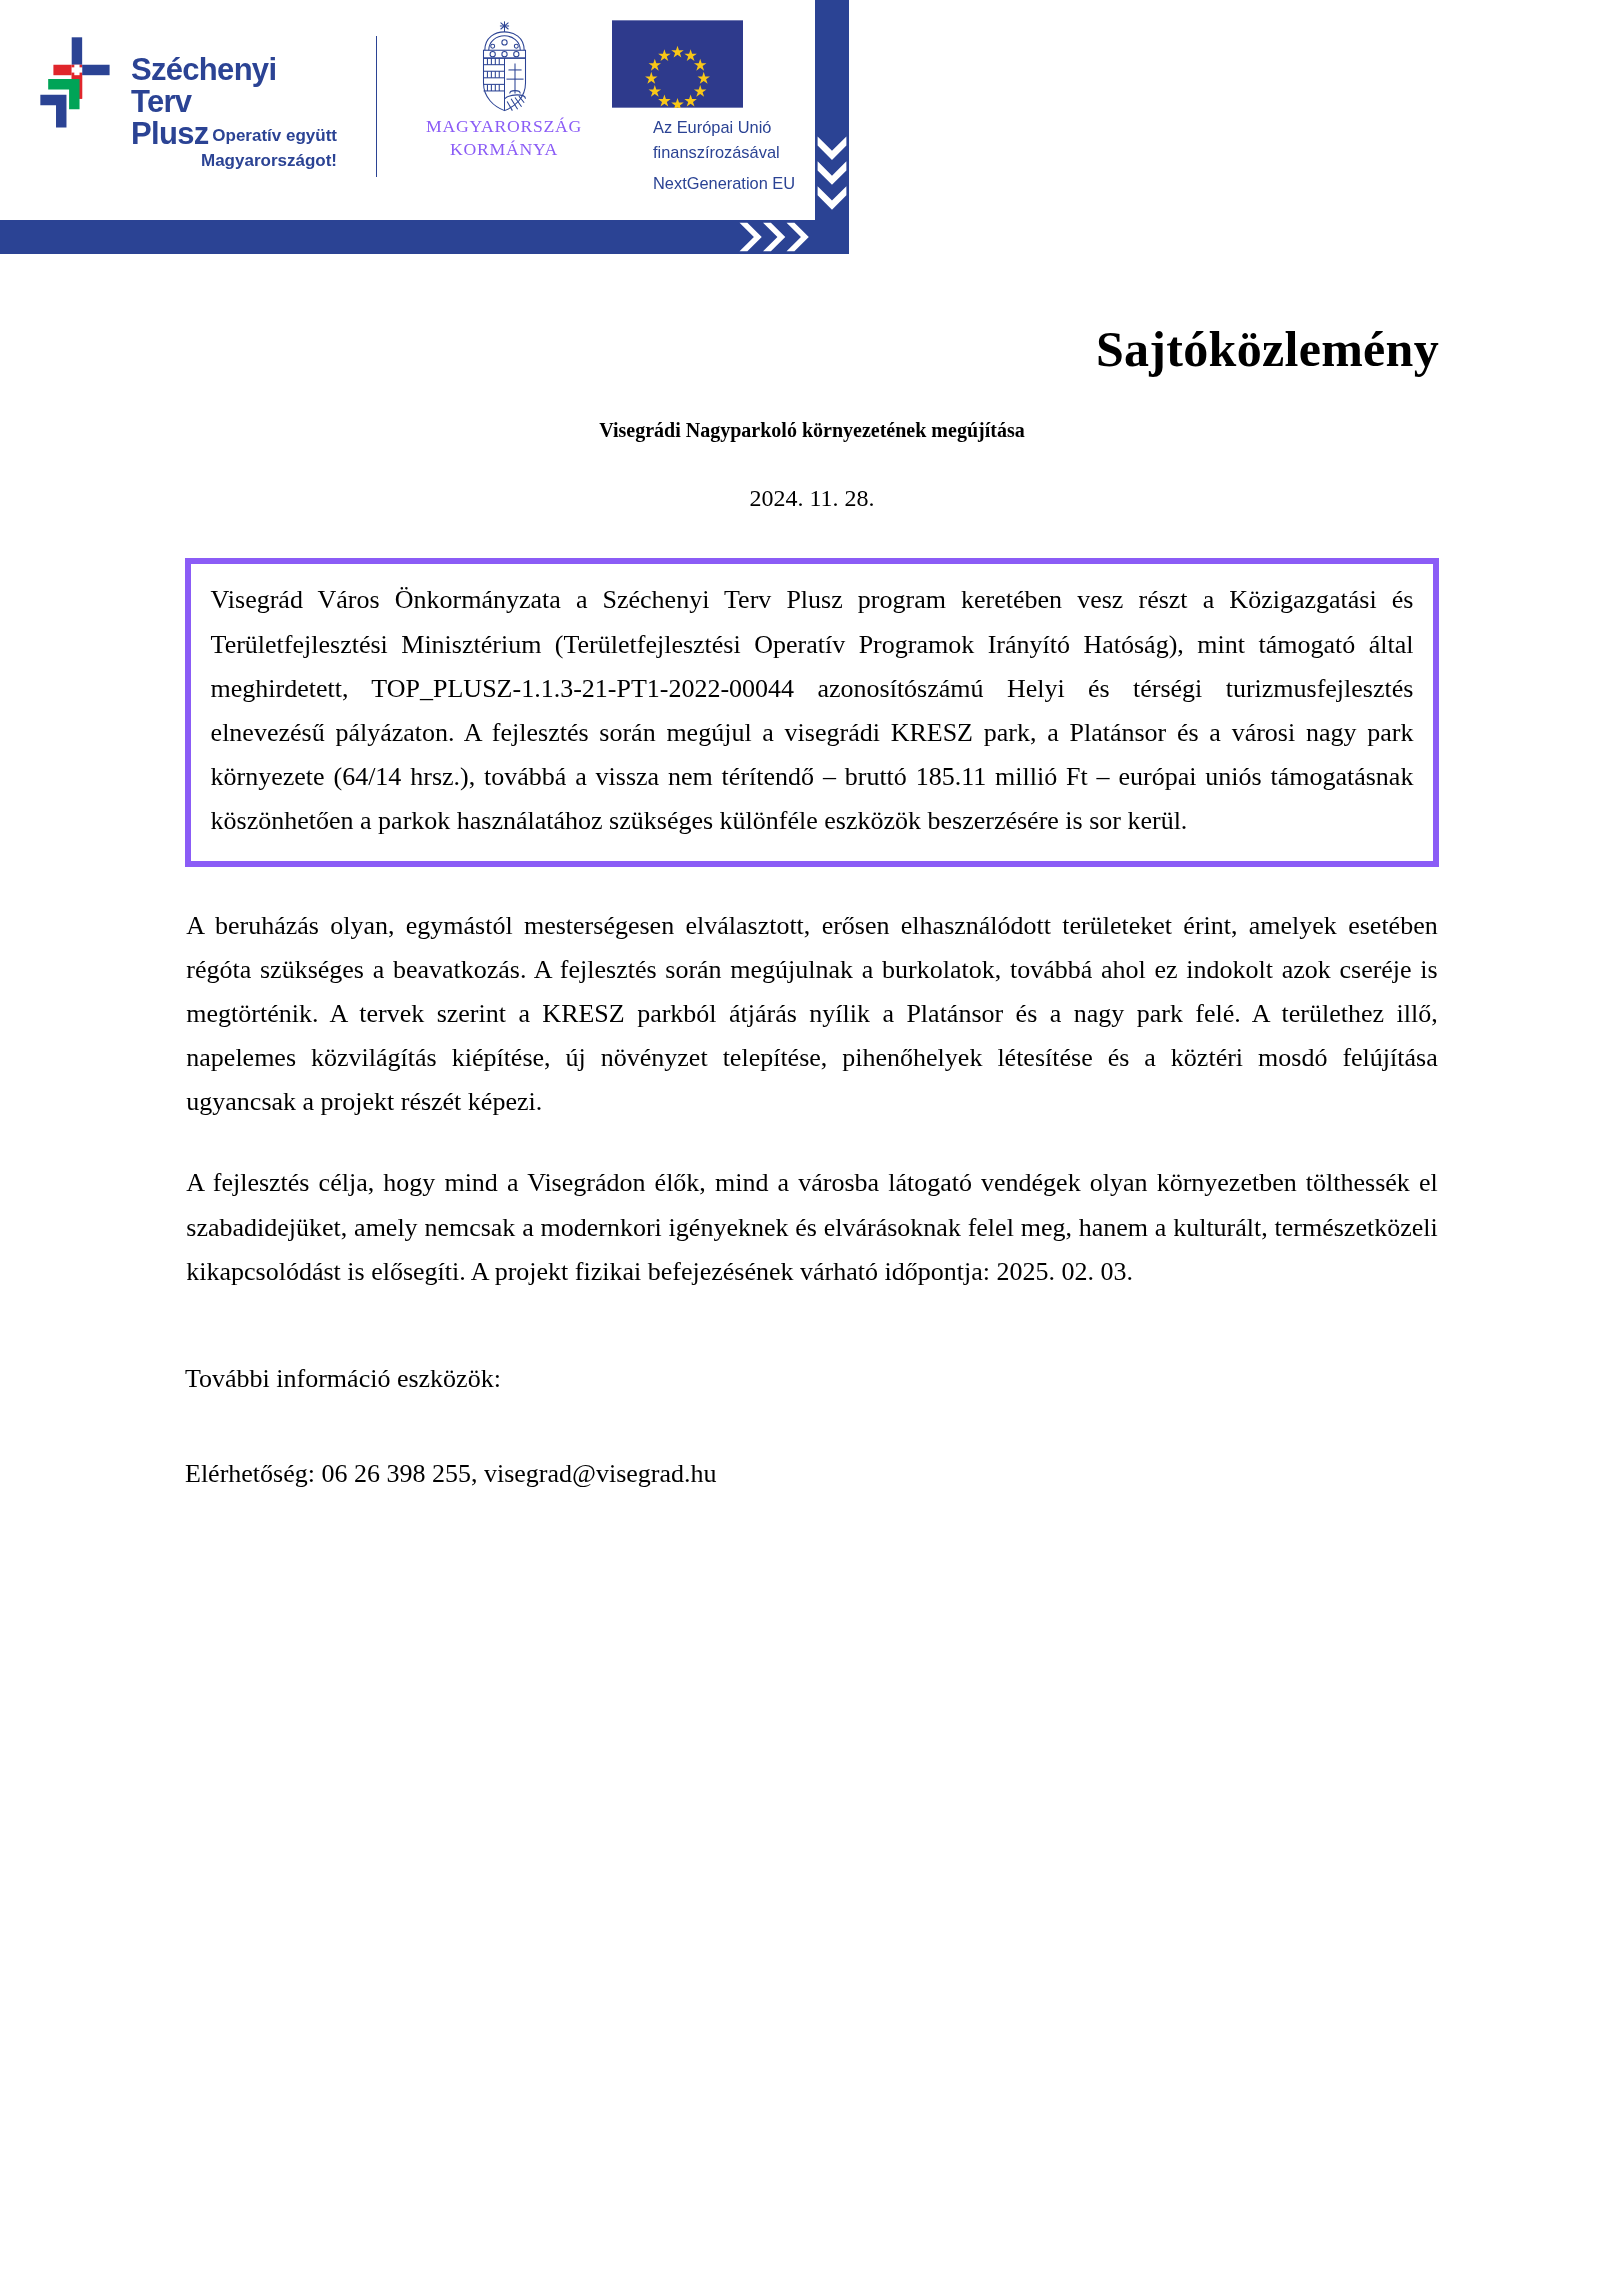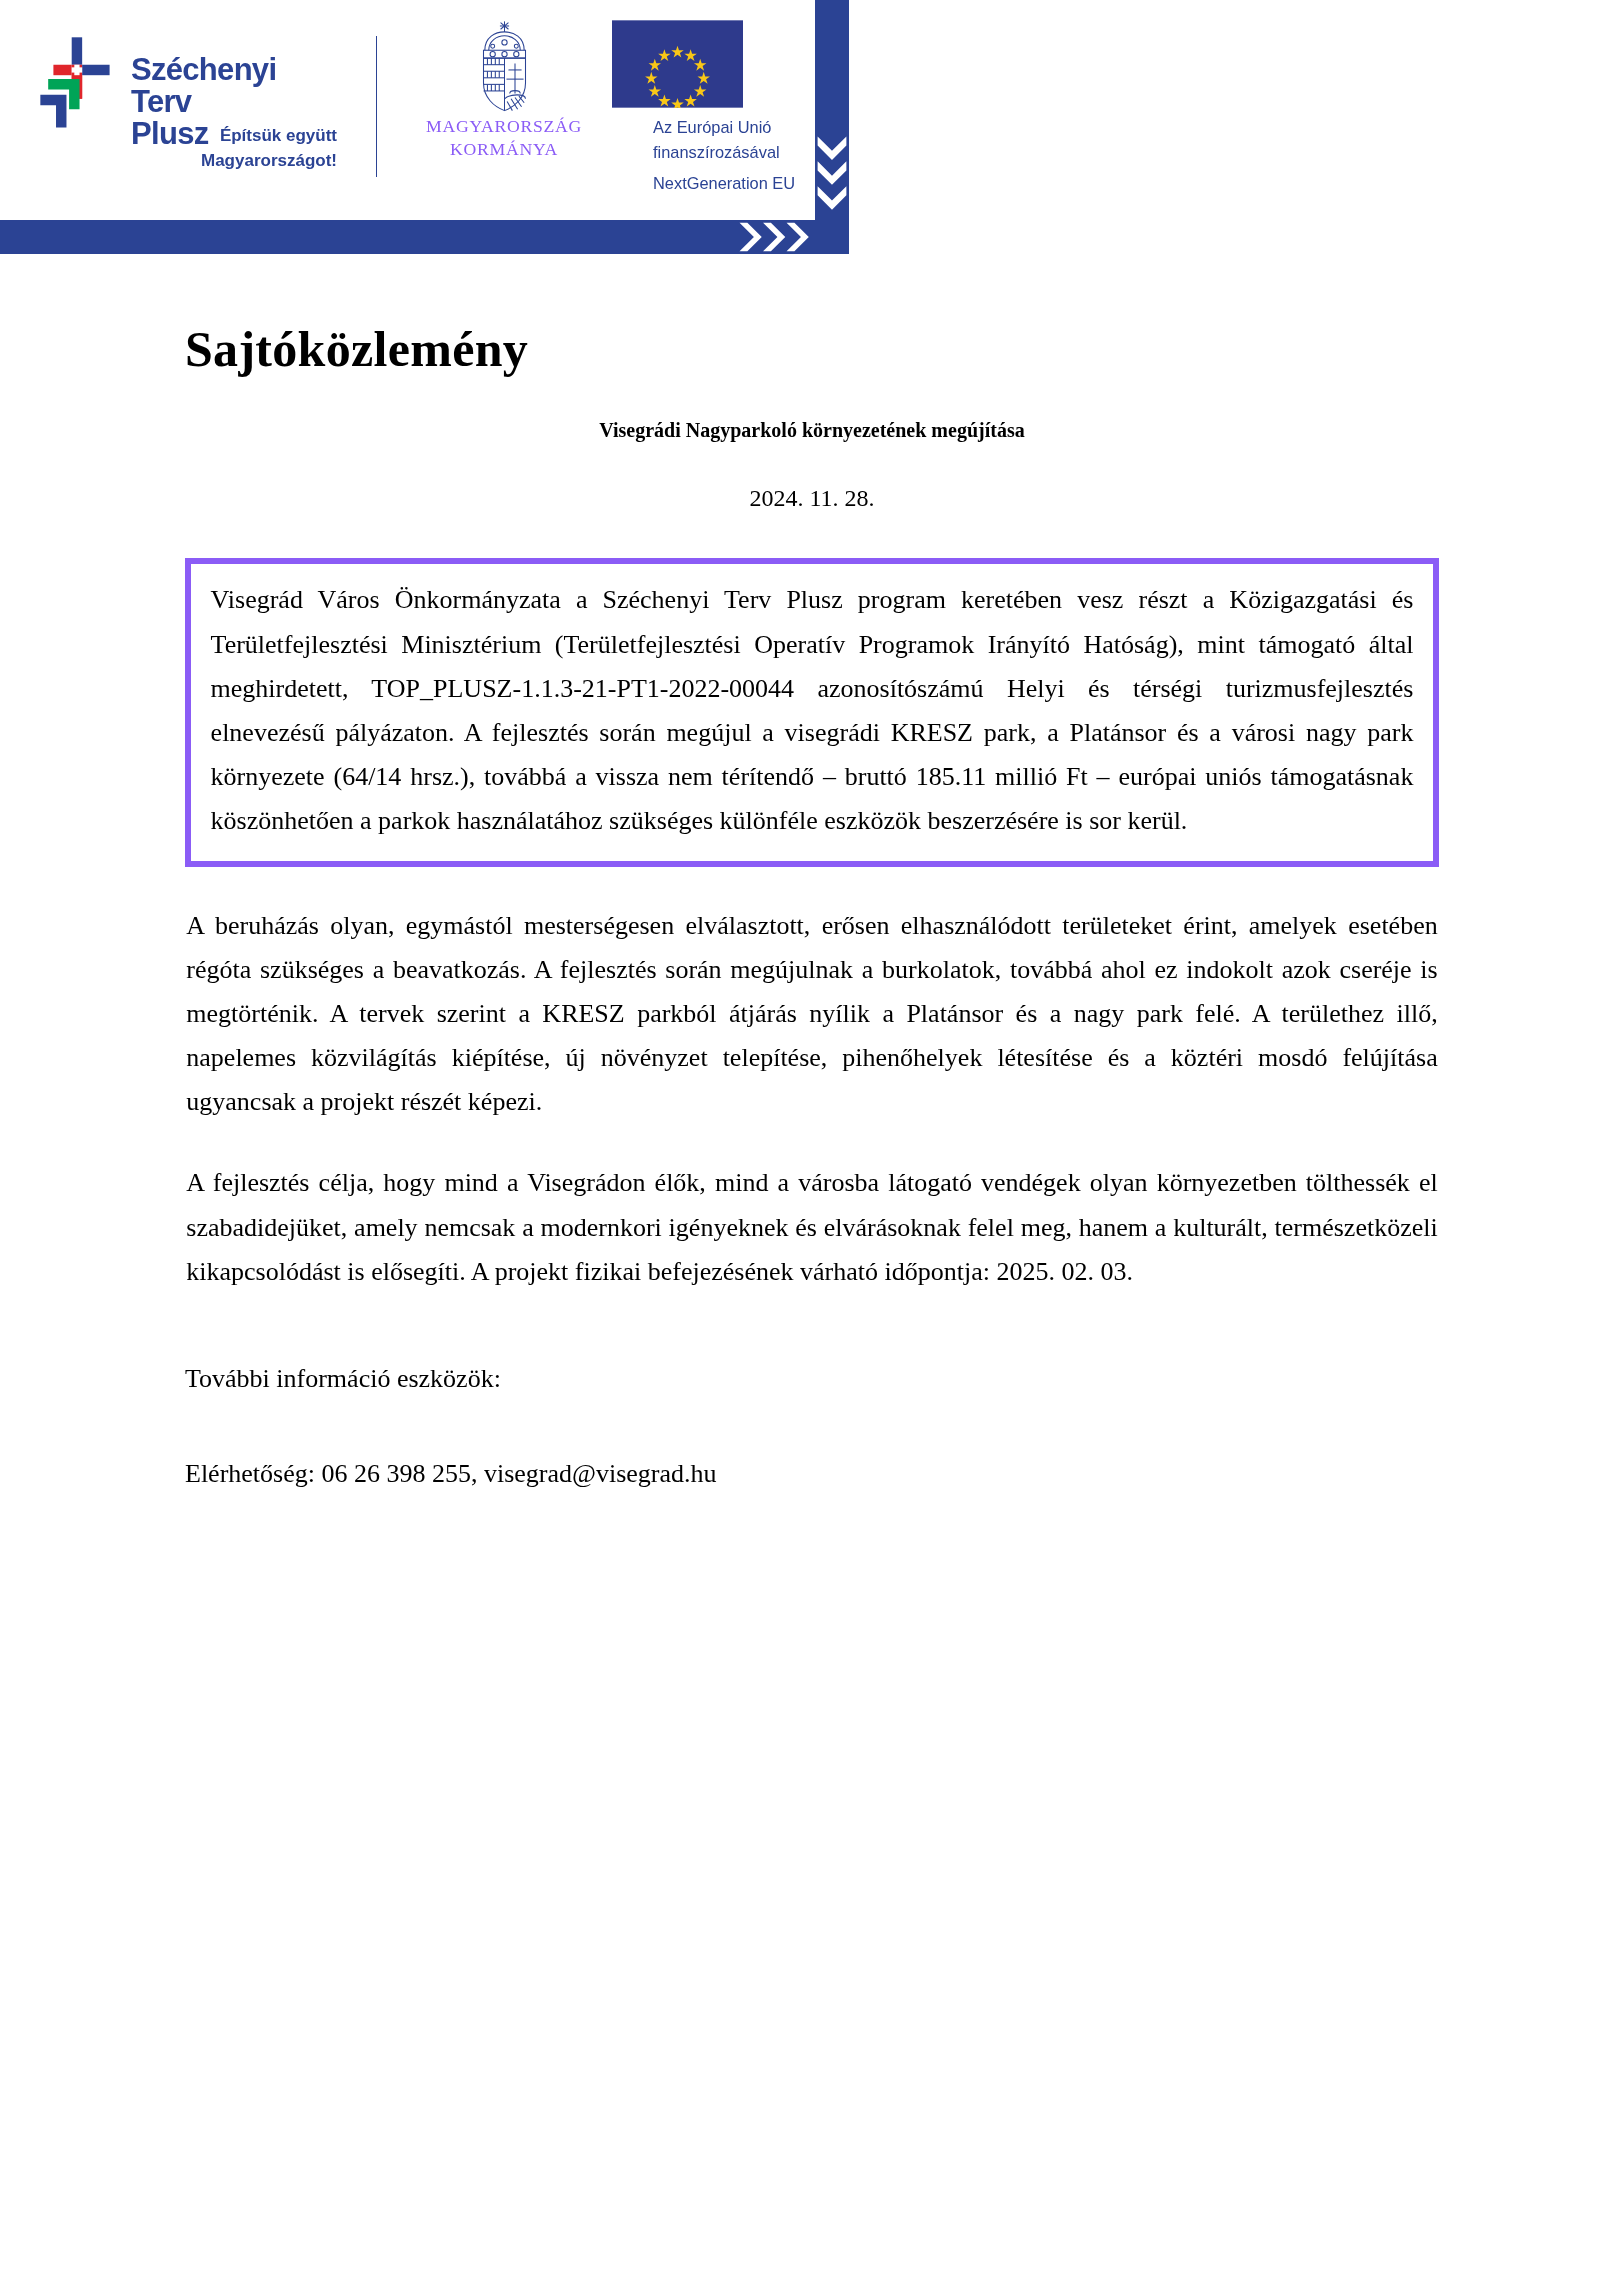--- a/index.html
+++ b/index.html
@@ -173,21 +173,21 @@
   .eu-text span { display: block; }
 
   
   .doc {
     position: absolute;
     left: 185px;
     top: 281px;
     width: 1254px;
   }
   .doc-title {
-    text-align: left;
+    text-align: right;
     font-size: 50px;
     font-weight: bold;
     margin: 39px 0 0 0;
     letter-spacing: 0.3px;
   }
   .doc-subtitle {
     text-align: center;
     font-size: 20px;
     font-weight: bold;
     margin: 41px 0 0 0;
@@ -246,21 +246,21 @@
         <rect x="50" y="60" width="16" height="36" fill="#E0262B"></rect>
         <rect x="54" y="44" width="8" height="16" fill="#ffffff"></rect>
         <rect x="50" y="48" width="16" height="8" fill="#ffffff"></rect>
         <path d="M 14 66 L 62 66 L 62 112 L 46 112 L 46 82 L 14 82 Z" fill="#00A457"></path>
         <path d="M 2 90 L 42 90 L 42 140 L 26 140 L 26 106 L 2 106 Z" fill="#2B4394"></path>
       </svg>
       <div class="szt-text">
         <div class="szt-line1">Széchenyi Terv</div>
         <div class="szt-line2">Plusz</div>
         <div class="szt-tag">
-          <span>Építsük együtt</span>
+          <span>Operatív együtt</span>
           <span>Magyarországot!</span>
         </div>
       </div>
     </div>
 
     <div class="logo-divider"></div>
 
     <div class="logo-hu">
       <svg class="hu-crest" viewBox="0 0 96 140">
         <g fill="none" stroke="#2B4394" stroke-width="1.6">

